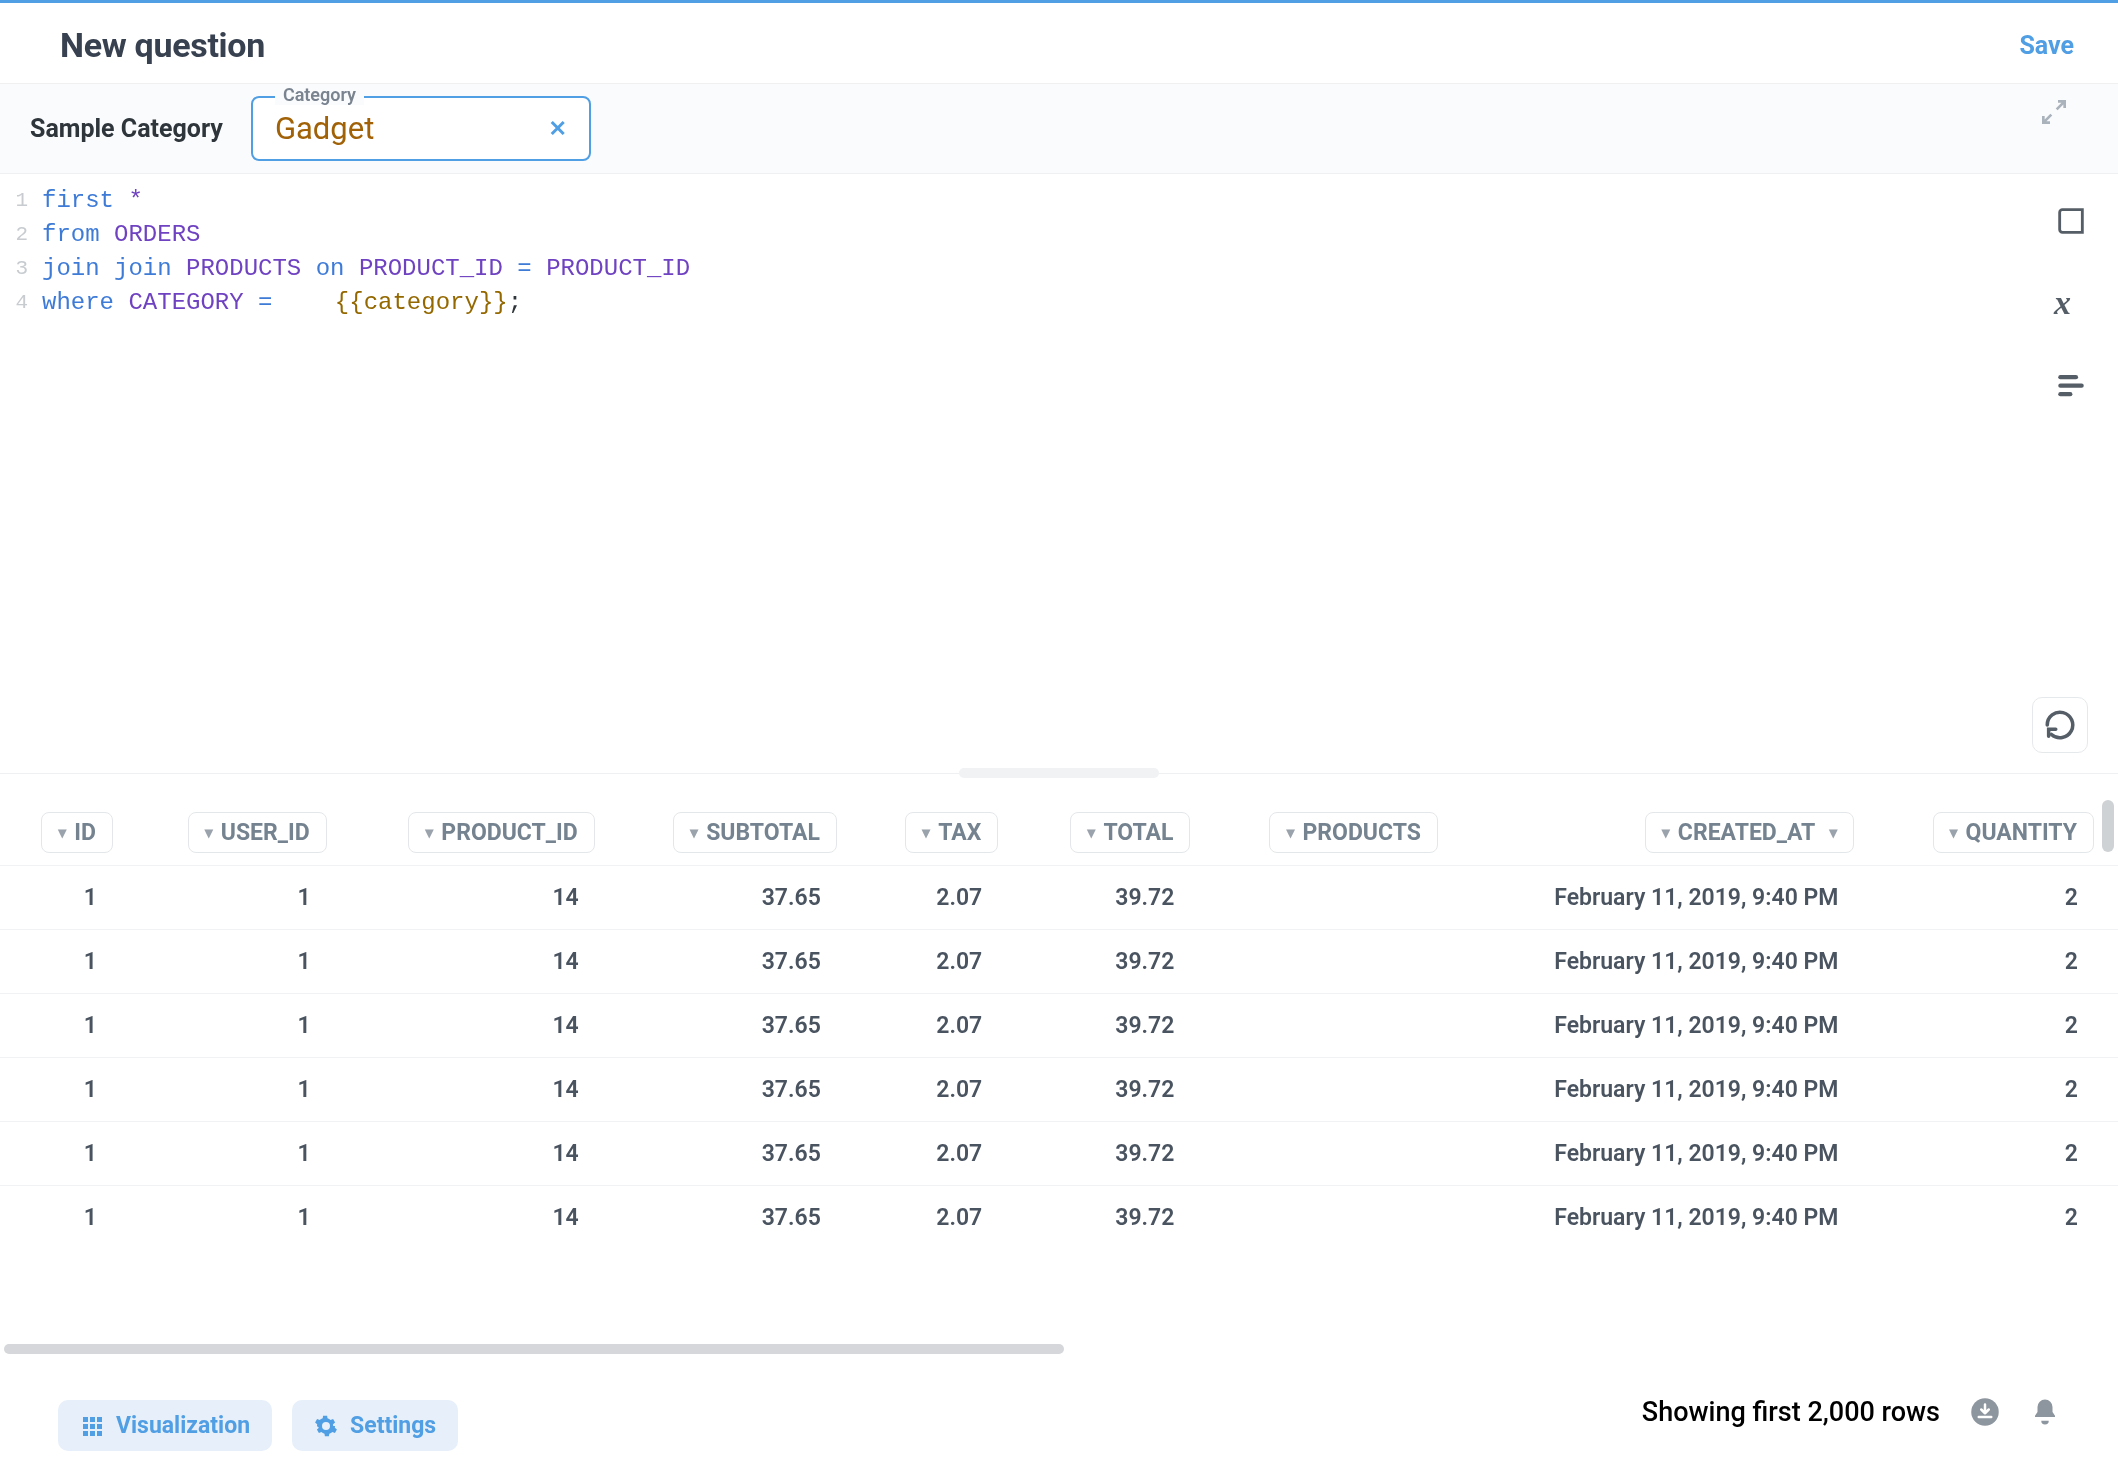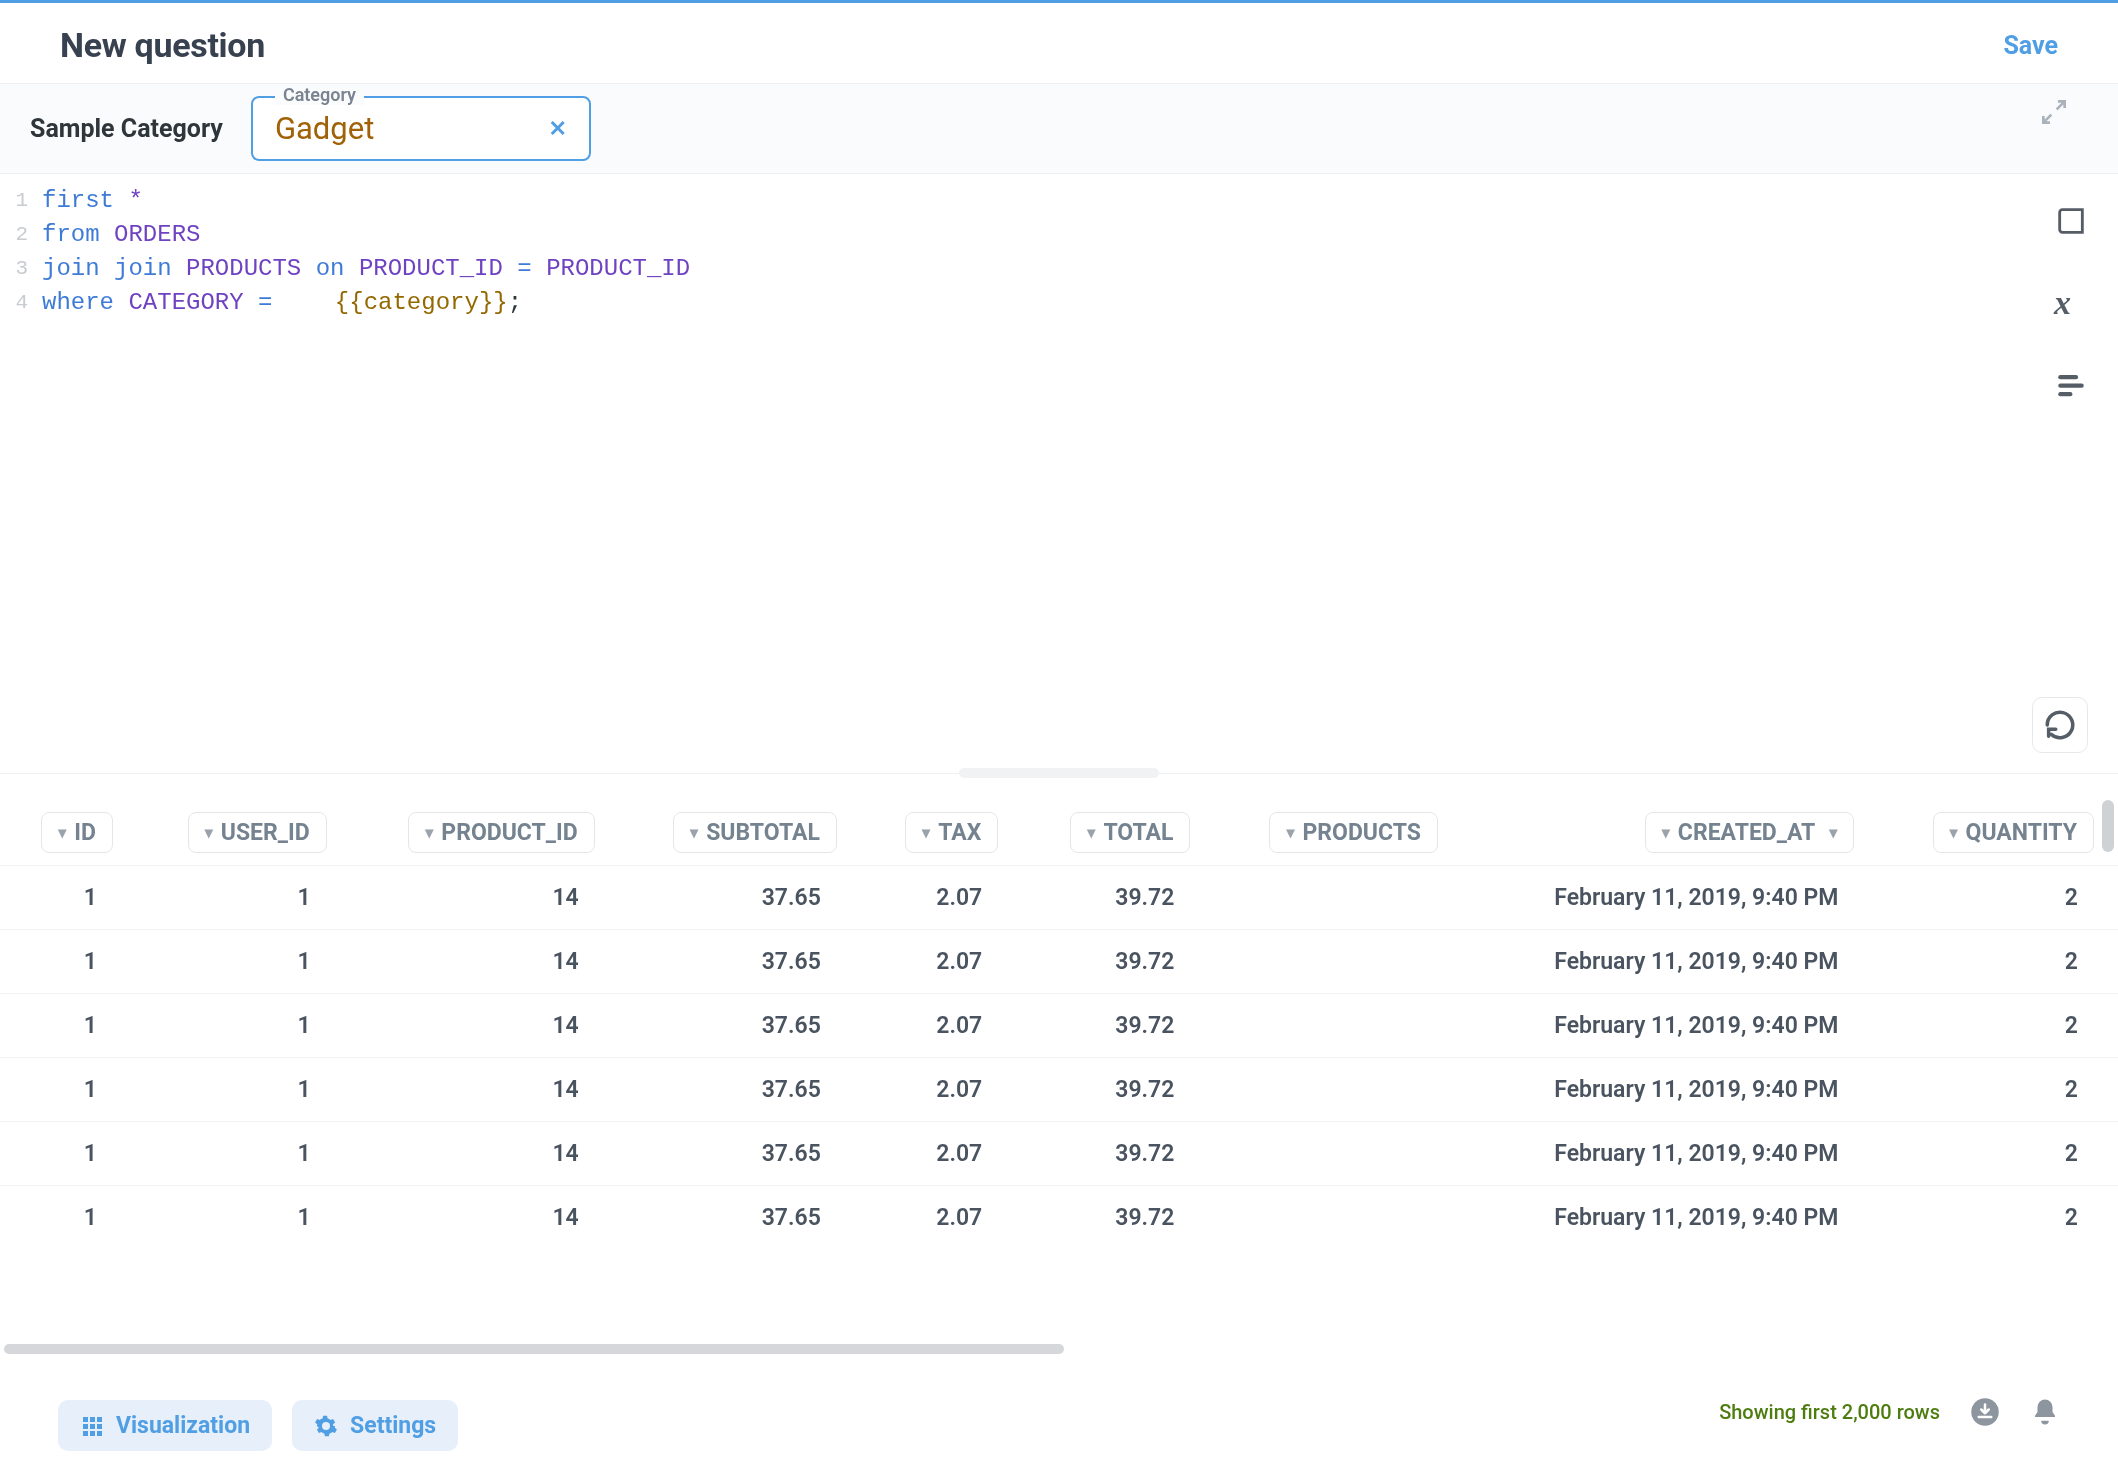--- a/index.html
+++ b/index.html
@@ -18,21 +18,21 @@
   border-top: 3px solid #509ee3;
   background: #fff;
   position: relative;
 }
 
 
 .header {
   display: flex;
   align-items: center;
   justify-content: space-between;
-  padding: 22px 60px 18px 60px;
+  padding: 22px 44px 18px 60px;
   border-bottom: 1px solid #f0f0f0;
 }
 .header-title {
   font-size: 34px;
   font-weight: 700;
   color: #384150;
   letter-spacing: -0.3px;
 }
 .save-link {
   font-size: 25px;
@@ -272,22 +272,22 @@
   font-size: 23px;
   padding: 12px 22px;
   border-radius: 10px;
   cursor: pointer;
 }
 .pill-btn .icon { width: 24px; height: 24px; }
 .footer-right {
   display: flex;
   align-items: center;
   gap: 30px;
-  color: #4d7c0f;
-  font-size: 20px;
+  color: #000000;
+  font-size: 27px;
   font-weight: 500;
 }
 .footer-right .icon { width: 30px; height: 30px; color: #8d959e; cursor: pointer; }
 </style>
 </head>
 <body>
 
 <div class="app">
 
   <div class="header">

